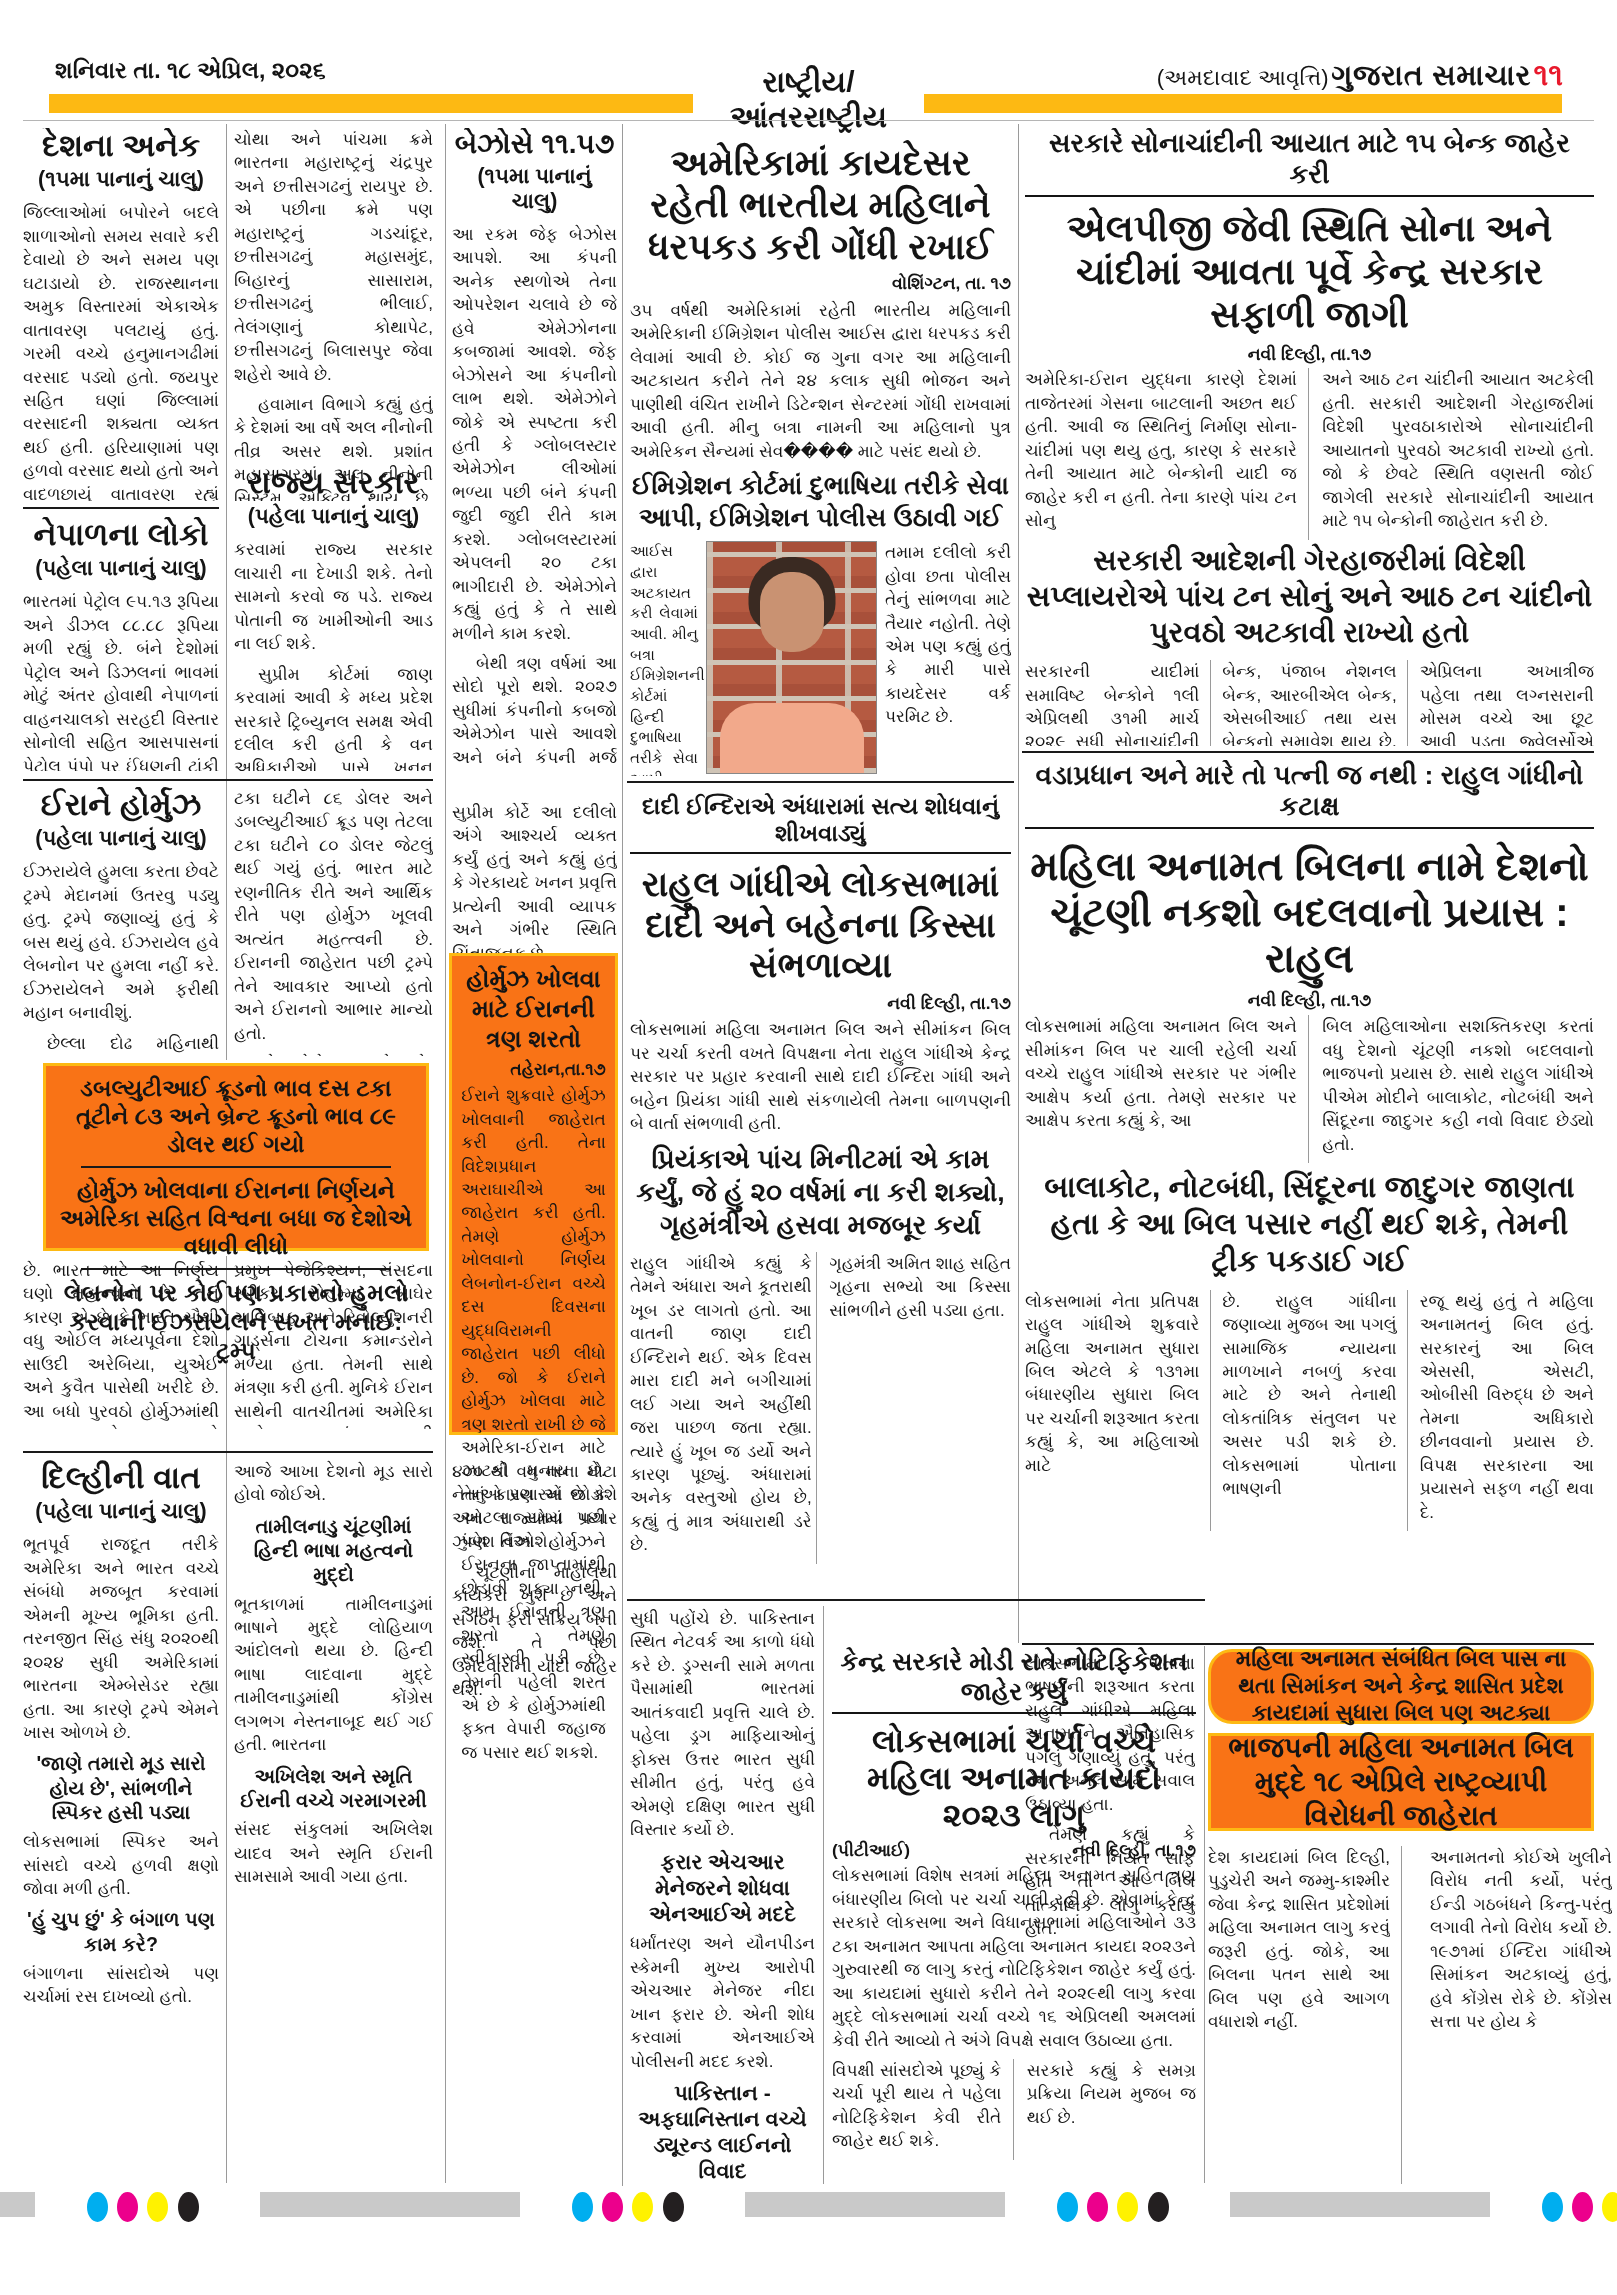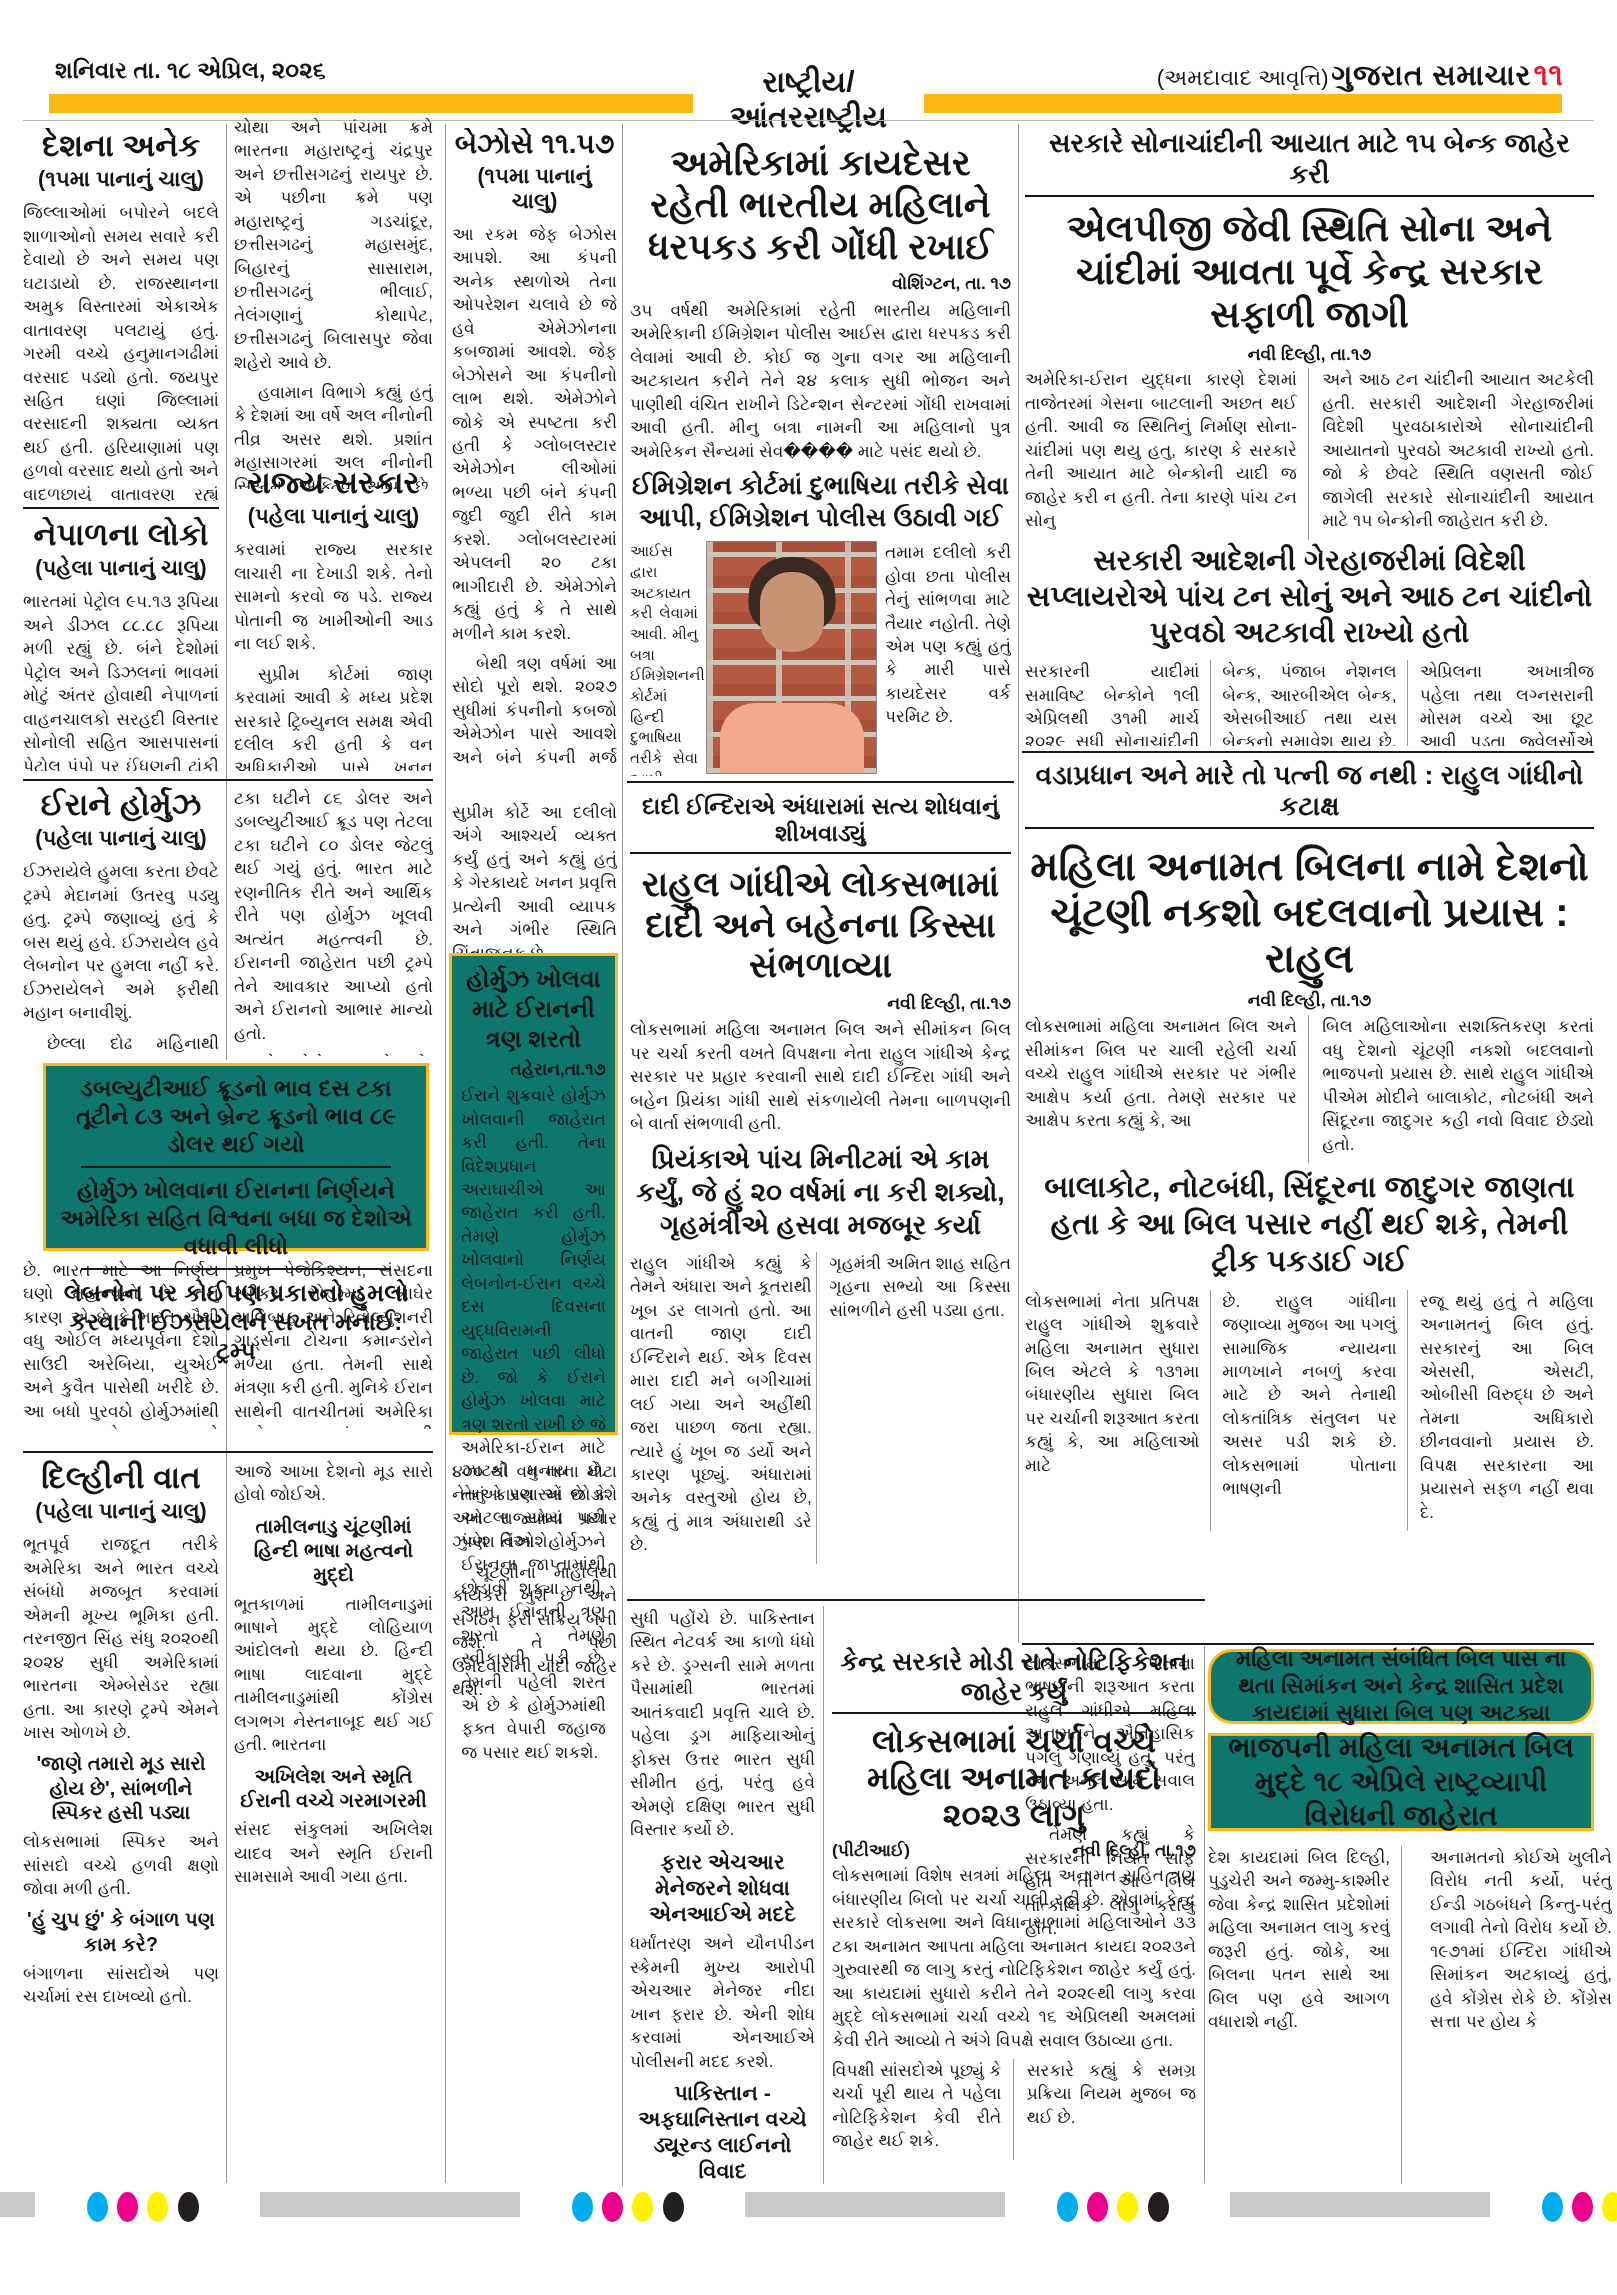--- a/index.html
+++ b/index.html
@@ -12,21 +12,21 @@
   .sec-title{font-weight:bold;text-align:center;font-size:31px;line-height:1.15;margin:0 0 3.5px 0;}
   .cont{font-weight:bold;text-align:center;font-size:21.4px;margin:0 0 9.2px 0;}
   .kicker{font-weight:bold;text-align:center;}
   .kicker>span{display:inline-block;border-bottom:2.9px solid #141414;padding:0 4.6px 4.6px 4.6px;}
   .hl{font-weight:bold;text-align:center;line-height:1.16;margin:0;}
   .sub{font-weight:bold;text-align:center;line-height:1.24;margin:0;}
   .dl{font-weight:bold;font-size:17.3px;}
   .vr{position:absolute;width:1.2px;background:#9a9a9a;}
   .hrule{position:absolute;background:#1a1a1a;height:1.7px;}
   .hrule.lt{background:#b5b5b5;height:1.2px;}
-  .ybox{position:absolute;border:3.5px solid #FDB913;background:#0f766e;box-sizing:border-box;}
+  .ybox{position:absolute;border:3.5px solid #FDB913;background:#f97316;box-sizing:border-box;}
   .boxline{font-weight:bold;text-align:center;line-height:1.22;margin:0;padding:8px 10.4px;}
   .boxsep{height:1.7px;background:#1a1a1a;margin:0 35px;}
   .yellowbar{position:absolute;background:#FDB913;height:18.5px;}
   .red{color:#E8192C;}
   .masthead{font-weight:900;letter-spacing:0.6px;}
   
   .photo{position:absolute;overflow:hidden;border:0.6px solid #888;
     background:
       repeating-linear-gradient(0deg,#cfc4b6 0 4.6px,transparent 4.6px 36px),
       repeating-linear-gradient(90deg,rgba(207,196,182,.9) 0 5.8px,transparent 5.8px 69px),
@@ -63,21 +63,21 @@
   <div class="vr" style="left:226px;top:124px;height:936px;"></div>
   <div class="vr" style="left:226px;top:1256px;height:927px;"></div>
   <div class="vr" style="left:445px;top:124px;height:2059px;"></div>
 
   <div class="blk" style="left:23px;top:128px;width:196px;height:373px;">
     <div class="sec-title">દેશના અનેક</div>
     <div class="cont">(૧૫મા પાનાનું ચાલુ)</div>
     <p class="bt ni">જિલ્લાઓમાં બપોરને બદલે શાળાઓનો સમય સવારે કરી દેવાયો છે અને સમય પણ ઘટાડાયો છે. રાજસ્થાનના અમુક વિસ્તારમાં એકાએક વાતાવરણ પલટાયું હતું. ગરમી વચ્ચે હનુમાનગઢીમાં વરસાદ પડ્યો હતો. જયપુર સહિત ઘણાં જિલ્લામાં વરસાદની શક્યતા વ્યક્ત થઈ હતી. હરિયાણામાં પણ હળવો વરસાદ થયો હતો અને વાદળછાયું વાતાવરણ રહ્યું હતું.</p>
 
   </div>
-  <div class="blk" style="left:234px;top:116px;width:199px;height:373px;">
+  <div class="blk" style="left:234px;top:128px;width:199px;height:373px;">
     <p class="bt ni">ચોથા અને પાંચમા ક્રમે ભારતના મહારાષ્ટ્રનું ચંદ્રપુર અને છત્તીસગઢનું રાયપુર છે. એ પછીના ક્રમે પણ મહારાષ્ટ્રનું ગડચાંદૂર, છત્તીસગઢનું મહાસમુંદ, બિહારનું સાસારામ, છત્તીસગઢનું ભીલાઈ, તેલંગણાનું કોથાપેટ, છત્તીસગઢનું બિલાસપુર જેવા શહેરો આવે છે.</p>
     <p class="bt">હવામાન વિભાગે કહ્યું હતું કે દેશમાં આ વર્ષે અલ નીનોની તીવ્ર અસર થશે. પ્રશાંત મહાસાગરમાં અલ નીનોની સિસ્ટમ એક્ટિવ થાય છે. અલ નીનોને સ્પેનિશ ભાષામાં લિટલ બોય કહેવામાં આવે છે. તેનાથી સમુદ્રી પ્રવાહો ગરમ બને છે અને તેની અસર તાપમાન પર પડે છે. પ્રશાંત મહાસાગરનો આ અલ</p>
   </div>
 
   <div class="hrule" style="left:23px;top:507px;width:196px;"></div>
   <div class="blk" style="left:23px;top:517px;width:196px;height:254px;">
     <div class="sec-title">નેપાળના લોકો</div>
     <div class="cont">(પહેલા પાનાનું ચાલુ)</div>
     <p class="bt ni">ભારતમાં પેટ્રોલ ૯૫.૧૩ રૂપિયા અને ડીઝલ ૮૮.૮૮ રૂપિયા મળી રહ્યું છે. બંને દેશોમાં પેટ્રોલ અને ડિઝલનાં ભાવમાં મોટું અંતર હોવાથી નેપાળનાં વાહનચાલકો સરહદી વિસ્તાર સોનોલી સહિત આસપાસનાં પેટ્રોલ પંપો પર ઈંધણની ટાંકી ફુલ કરાવી રહ્યાં છે. સ્થિતિને અંકુશમાં રાખવા માટે પેટ્રોલ પંપોએ નવો નિયમ બનાવ્યો છે જે હેઠળ હવે એક વાહનચાલકને મહત્તમ ૨૦૦ રૂપિયાનું જ ઈંધણ આપવામાં આવી રહ્યું છે. જો કે આ નવા નિયમનાં અમલ પછી પણ પેટ્રોલ પંપ પર ભીડ ઓછી થઈ રહી નથી.</p>
   </div>

